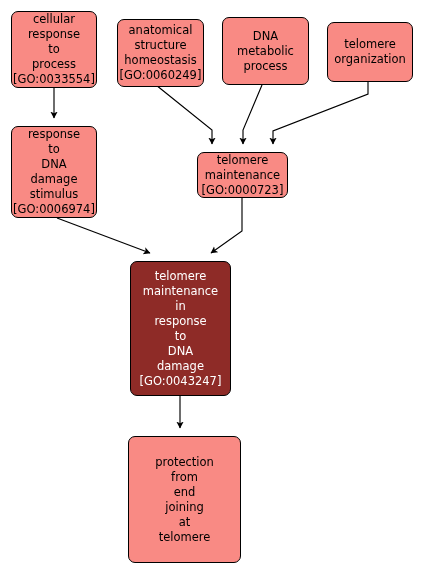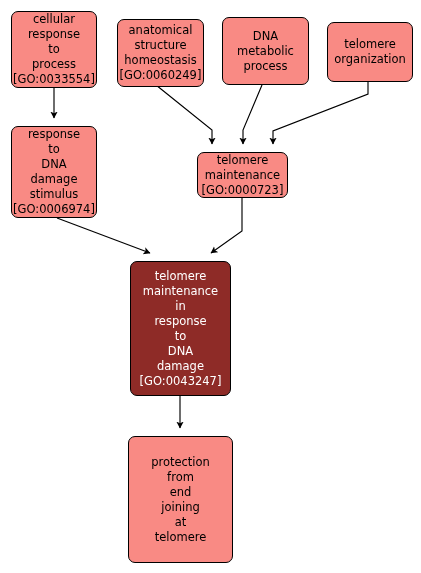--- a/index.html
+++ b/index.html
@@ -111,21 +111,21 @@
       <div class="node focus" title="telomere maintenance in response to DNA damage [GO:0043247]" style="left: 130px; top: 261px; width: 101px; height: 135px;">
         <span class="ln">telomere</span>
         <span class="ln">maintenance</span>
         <span class="ln">in</span>
         <span class="ln">response</span>
         <span class="ln">to</span>
         <span class="ln">DNA</span>
         <span class="ln">damage</span>
         <span class="ln">[GO:0043247]</span>
       </div>
-      <div class="node light" title="protection from non-homologous end joining at telomere [GO:0031848]" style="left: 128px; top: 436px; width: 105px; height: 127px;">
+      <div class="node light" title="protection from non-homologous end joining at telomere [GO:0031848]" style="left: 128px; top: 436px; width: 113px; height: 127px;">
         <span class="ln">protection</span>
         <span class="ln">from</span>
         <span class="ln">end</span>
         <span class="ln">joining</span>
         <span class="ln">at</span>
         <span class="ln">telomere</span>
       </div>
     </div>
 </div>
 

